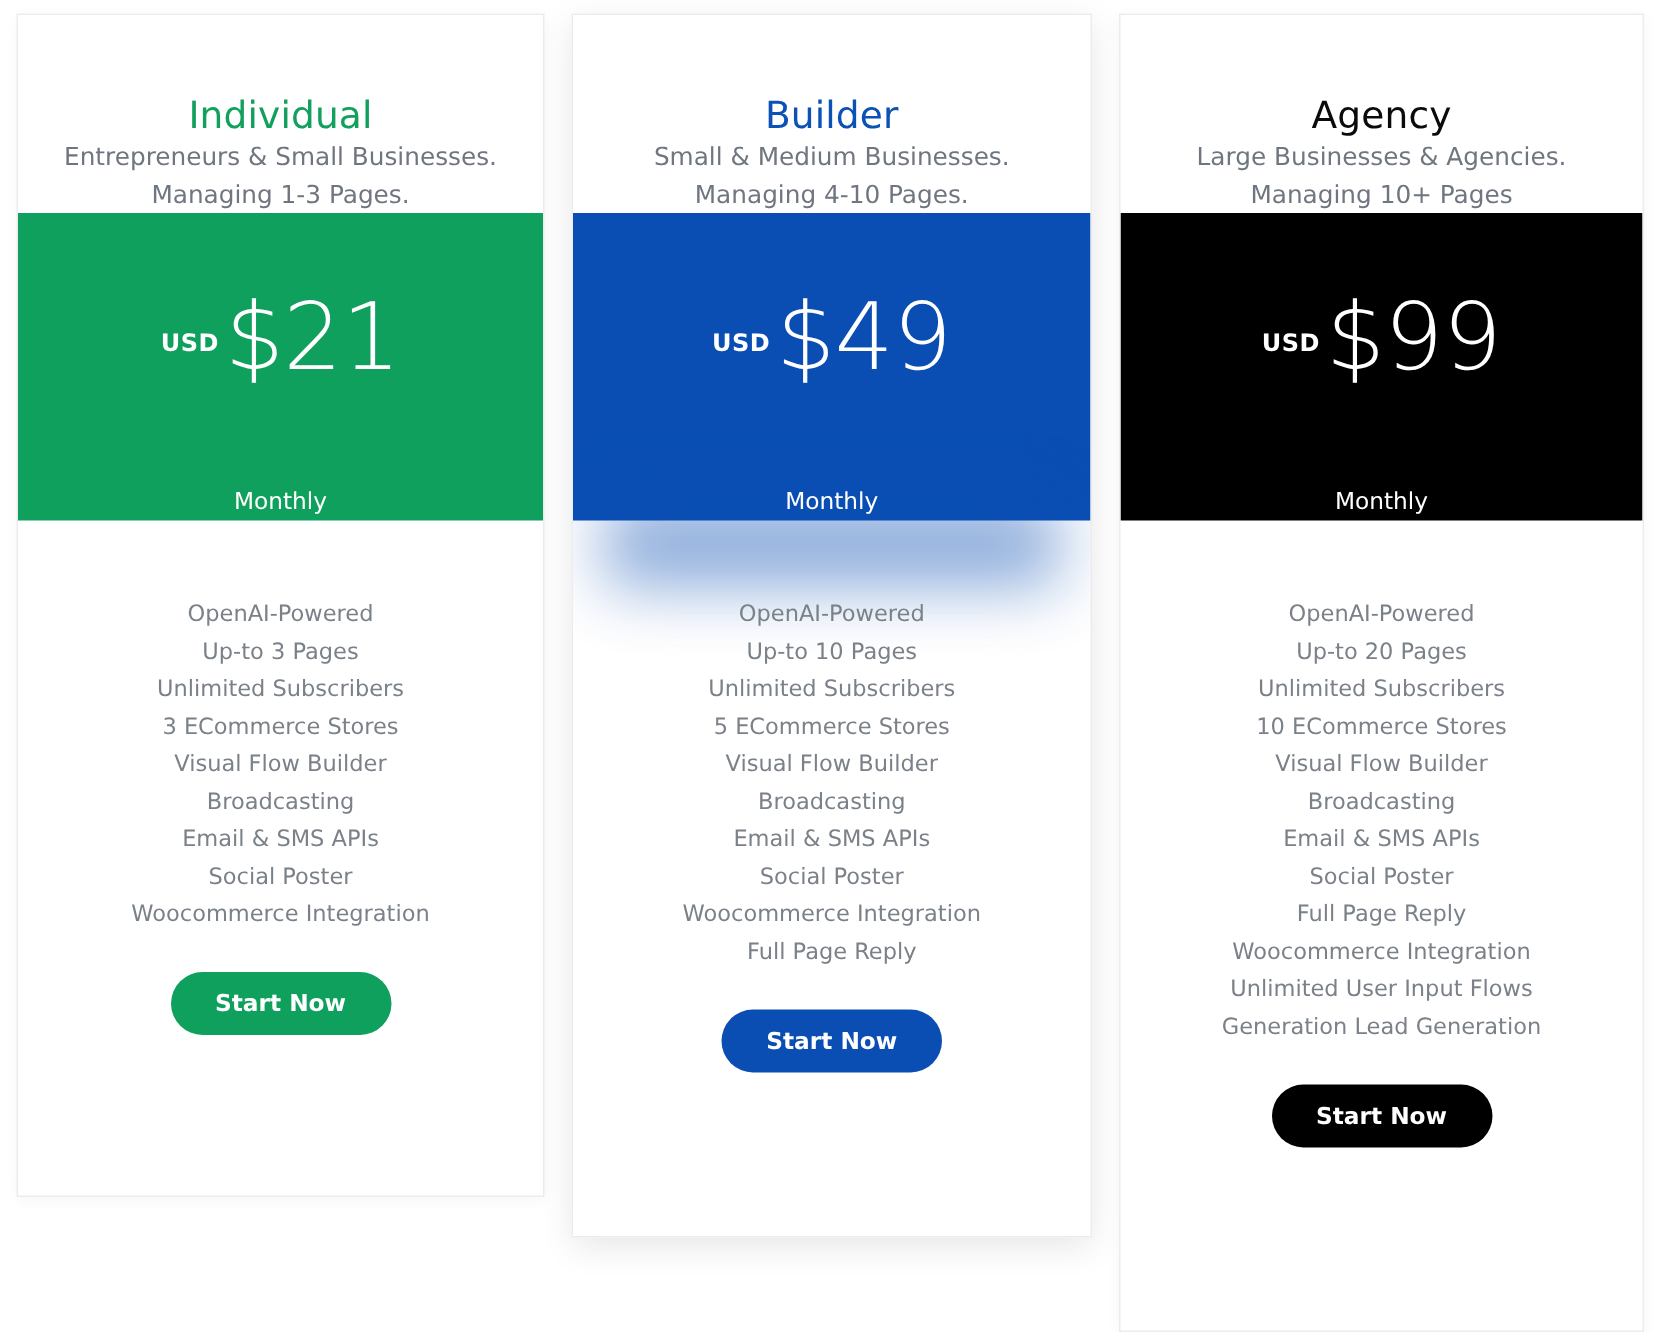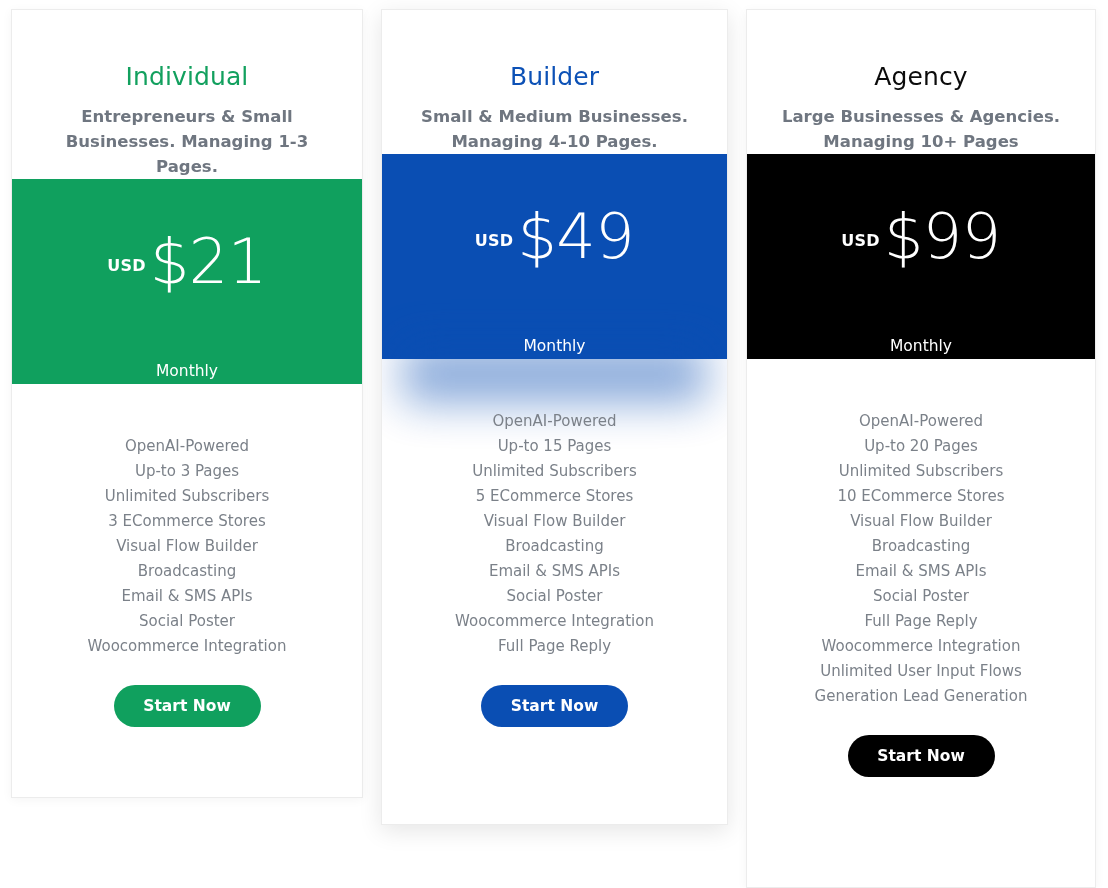--- a/index.html
+++ b/index.html
@@ -66,25 +66,24 @@
     font-size: 25px;
     font-weight: 400;
     line-height: 1.2;
     letter-spacing: 0.1px;
   }
   .plan-name.c-green { color: #12a05e; }
   .plan-name.c-blue  { color: #0c51b6; }
   .plan-name.c-black { color: #0b0b0b; }
 
   .plan-tagline {
-    margin-top: 12px;
     font-size: 16.5px;
     line-height: 1.52;
     color: #6f7680;
-    font-weight: 700;
+    font-weight: 400;
   }
 
   
   .price-block {
     position: relative;
     width: 100%;
     height: 205px;
     display: flex;
     flex-direction: column;
     align-items: center;
@@ -236,21 +235,21 @@
     <div class="price-block bg-blue">
       <div class="price-row">
         <span class="currency-code">USD</span>
         <span class="price-amount">$49</span>
       </div>
       <div class="billing-period">Monthly</div>
     </div>
 
     <ul class="feature-list">
       <li class="feature-item">OpenAI-Powered</li>
-      <li class="feature-item">Up-to 15 Pages</li>
+      <li class="feature-item">Up-to 10 Pages</li>
       <li class="feature-item">Unlimited Subscribers</li>
       <li class="feature-item">5 ECommerce Stores</li>
       <li class="feature-item">Visual Flow Builder</li>
       <li class="feature-item">Broadcasting</li>
       <li class="feature-item">Email &amp; SMS APIs</li>
       <li class="feature-item">Social Poster</li>
       <li class="feature-item">Woocommerce Integration</li>
       <li class="feature-item">Full Page Reply</li>
     </ul>
 

